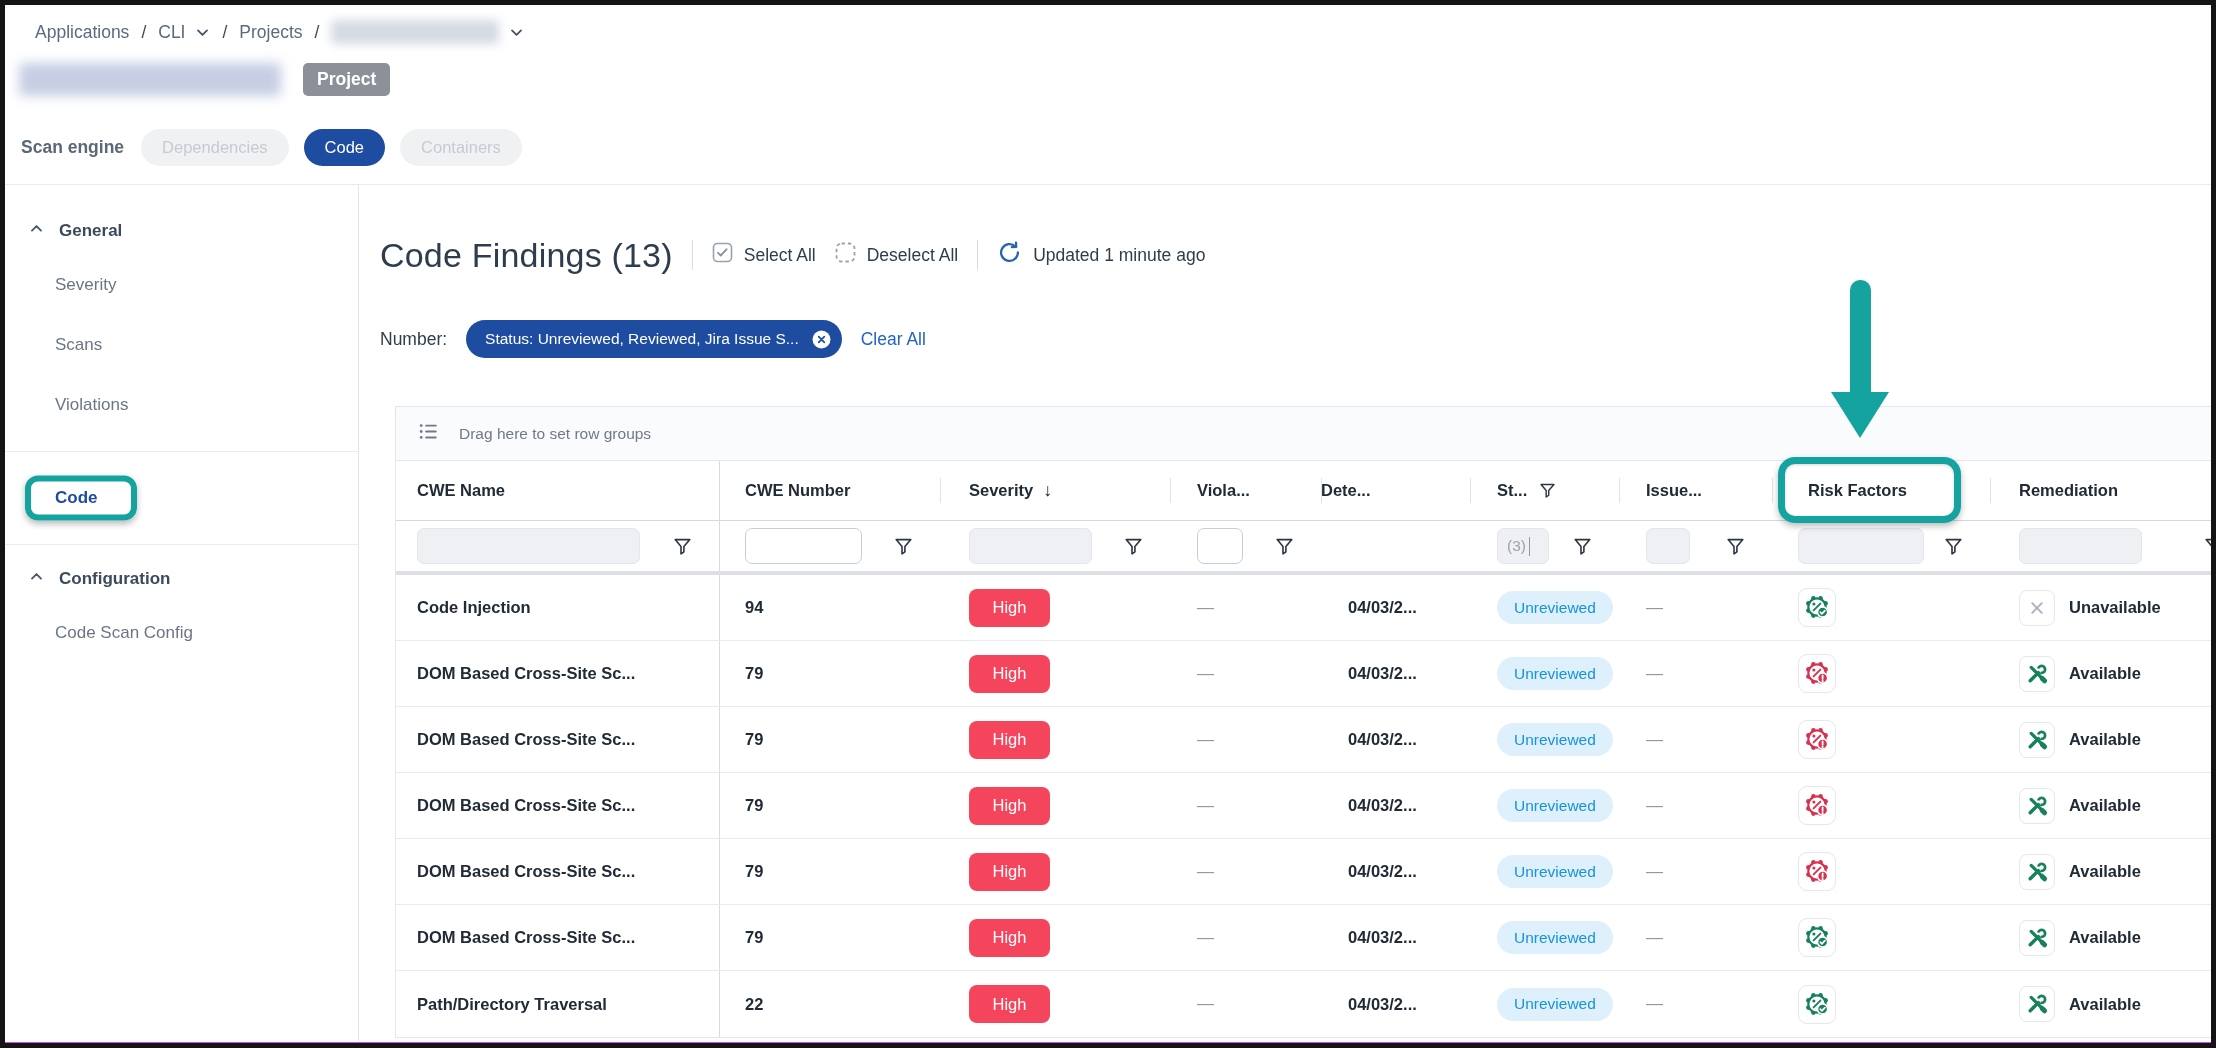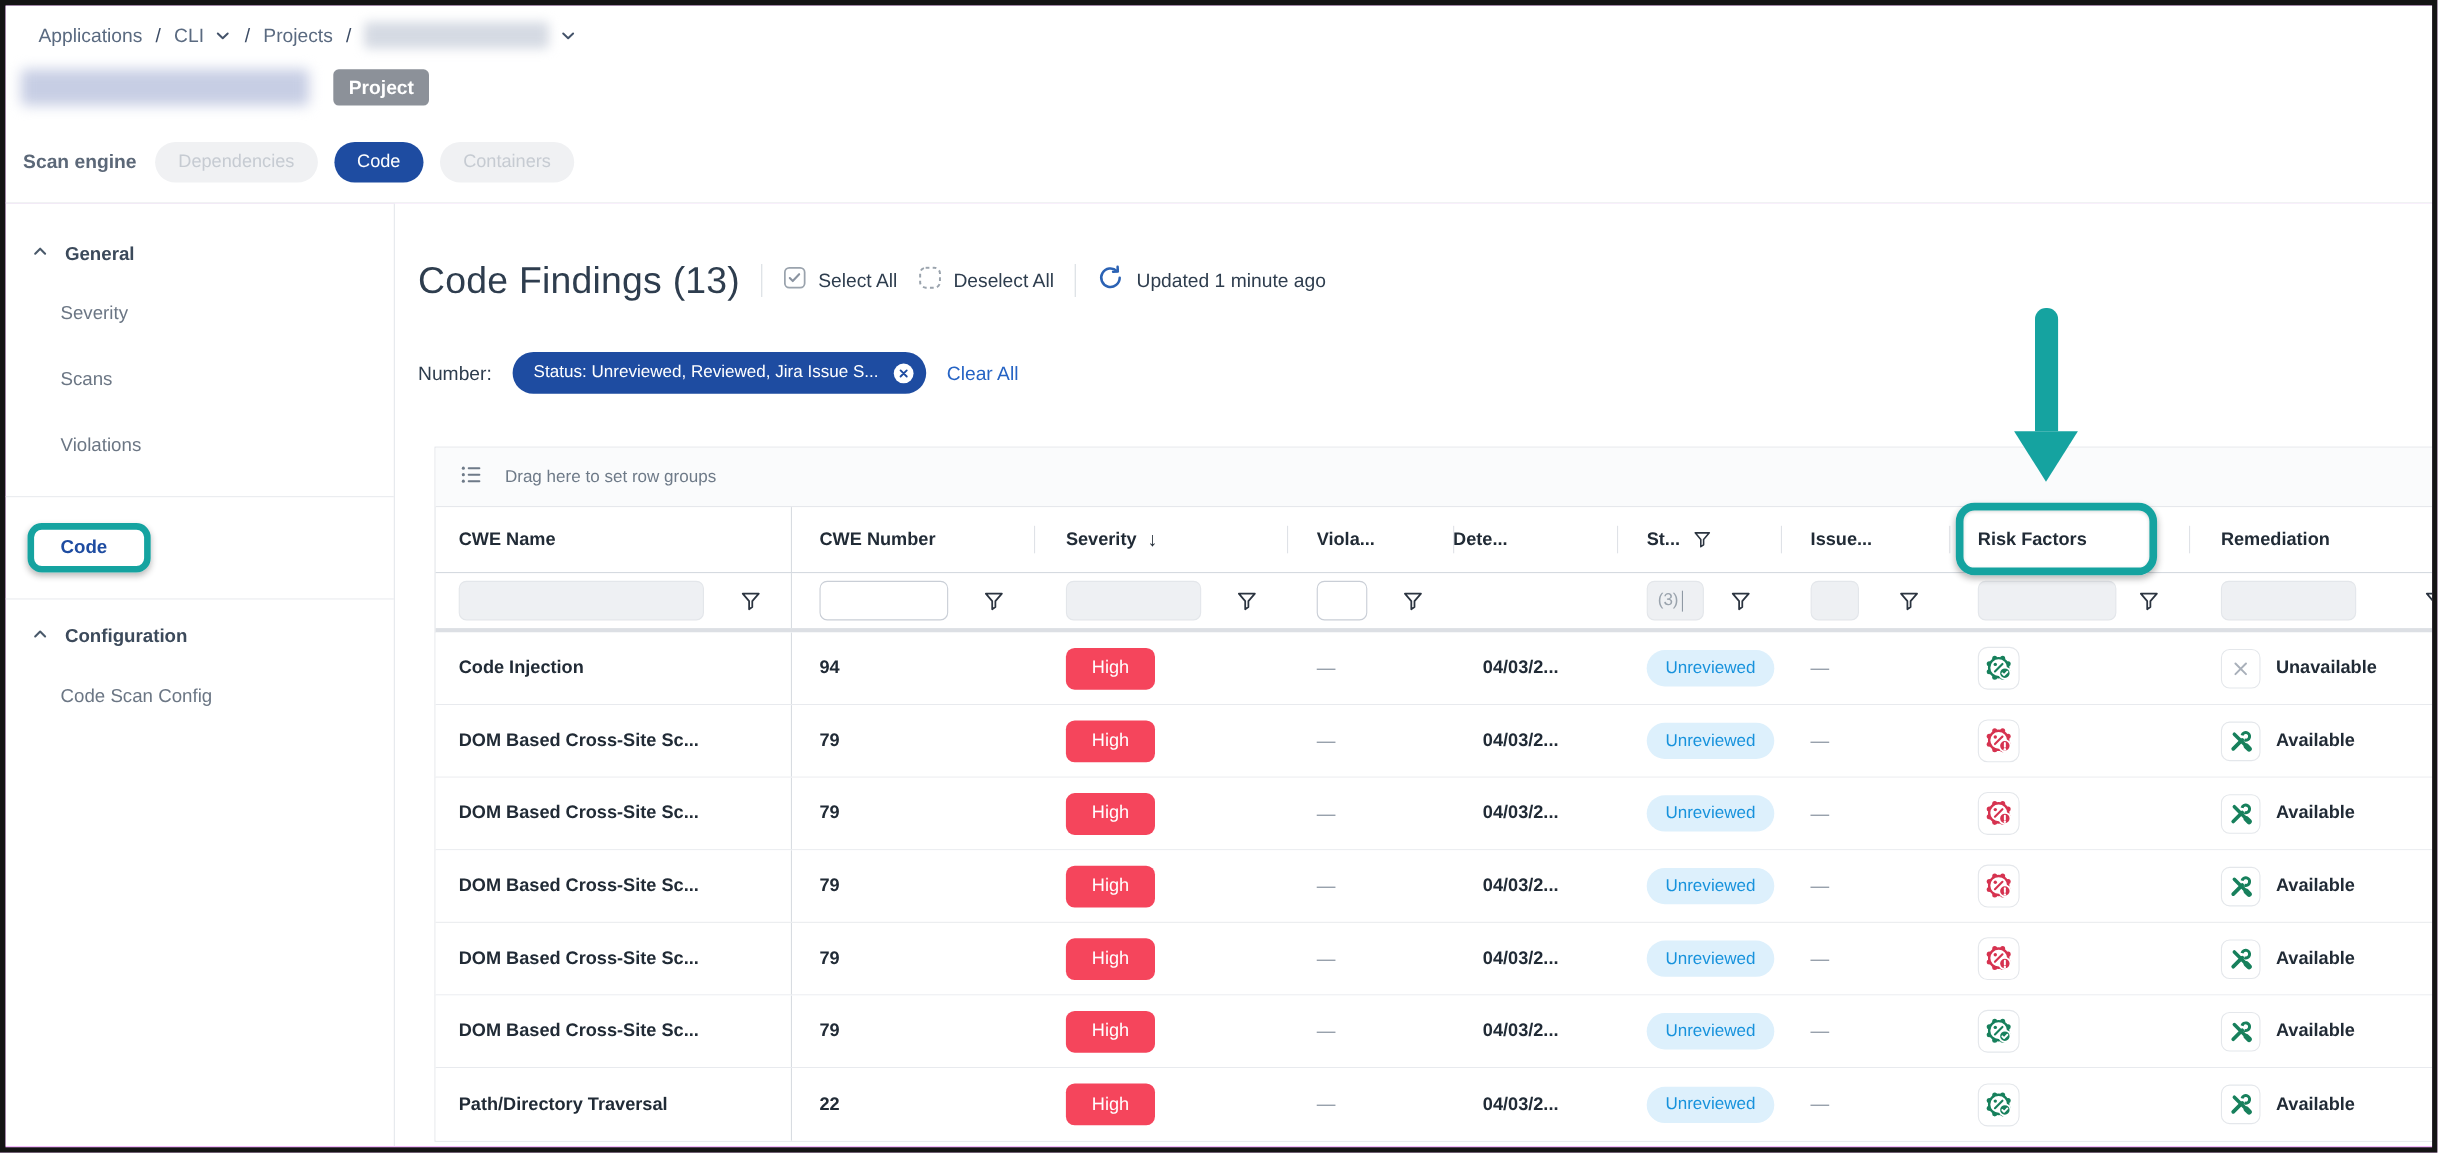--- a/index.html
+++ b/index.html
@@ -1,17 +1,17 @@
 <!DOCTYPE html>
 <html style="--accent: #1E4CA1; --link: #2563C4; --teal: #15A3A0; --status-bg: #DDF0FC; --status-text: #1792DC;"><head>
 <meta charset="utf-8">
 <style>
   * { margin:0; padding:0; box-sizing:border-box; }
   html,body { background:#fff; font-family:"Liberation Sans", sans-serif; }
-  .frame { position:relative; width:2216px; height:1048px; border:5px solid #141414; background:#f0abfc; overflow:hidden; }
+  .frame { position:relative; width:2216px; height:1048px; border:5px solid #141414; background:#d946ef; overflow:hidden; }
 
   
   .topbar { position:relative; height:180px; border-bottom:1px solid #E8EAED; background:#fff; }
   .breadcrumb { position:absolute; left:30px; top:13px; height:28px; display:flex; align-items:center; gap:12px; font-size:17.5px; color:#5A6A80; }
   .bc-item { cursor:pointer; }
   .bc-sep { color:#3A4A63; }
   .bc-chev { display:inline-flex; margin-left:-2px; }
   .blur-bc { width:168px; height:24px; background:#D5DAE3; border-radius:3px; filter:blur(5px); }
   .title-row { position:absolute; left:14px; top:58px; display:flex; align-items:center; gap:22px; }
   .blur-title { width:262px; height:33px; background:#C7CEE4; border-radius:4px; filter:blur(6px); }
@@ -230,21 +230,21 @@
               <span>St...</span>
               <span class="hfunnel">
                 <svg width="21" height="21" viewBox="0 0 21 21" fill="none">
                   <path d="M3.2 3.6h14.6l-5.9 6.9v5.4l-2.9 2v-7.4L3.2 3.6z" stroke="#2B3440" stroke-width="1.6" stroke-linejoin="round"></path>
                 </svg>
               </span>
             </div>
             <div class="hcell" style="width:153px;padding-left:27px">
               <span>Issue...</span>
             </div>
-            <div class="hcell" style="width:218px;padding-left:26px">
+            <div class="hcell" style="width:218px;padding-left:36px">
               <span class="annotation-box"></span>
               <span>Risk Factors</span>
             </div>
             <div class="hcell" style="width:260px;padding-left:29px">
               <span>Remediation</span>
             </div>
           </div>
         <div class="grid-filter">
             <div class="fcell first-col" style="width:324px;padding-left:21px">
               <span class="fin muted" style="width:223px"></span>

